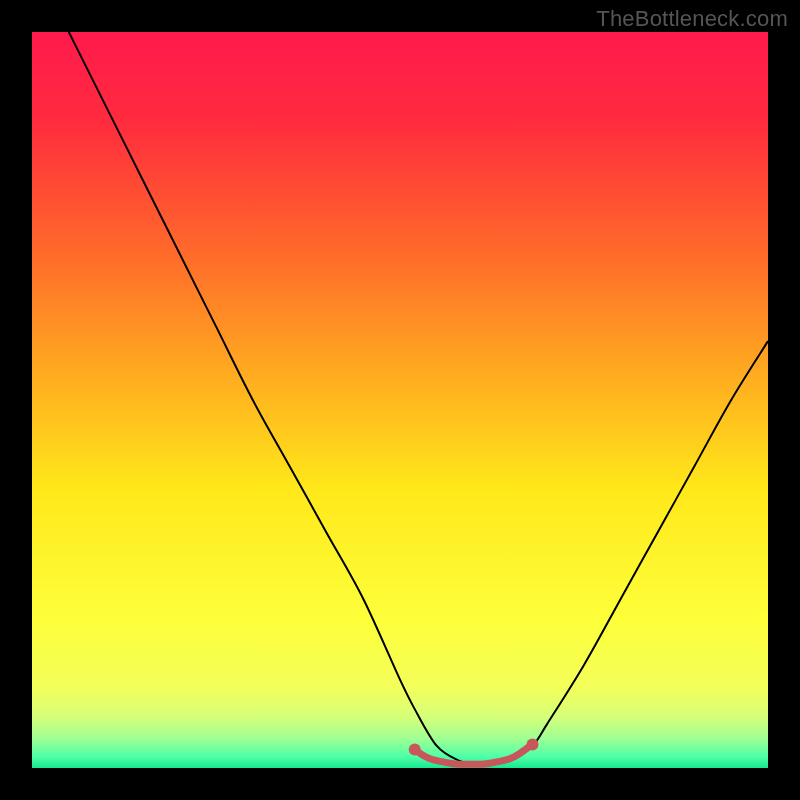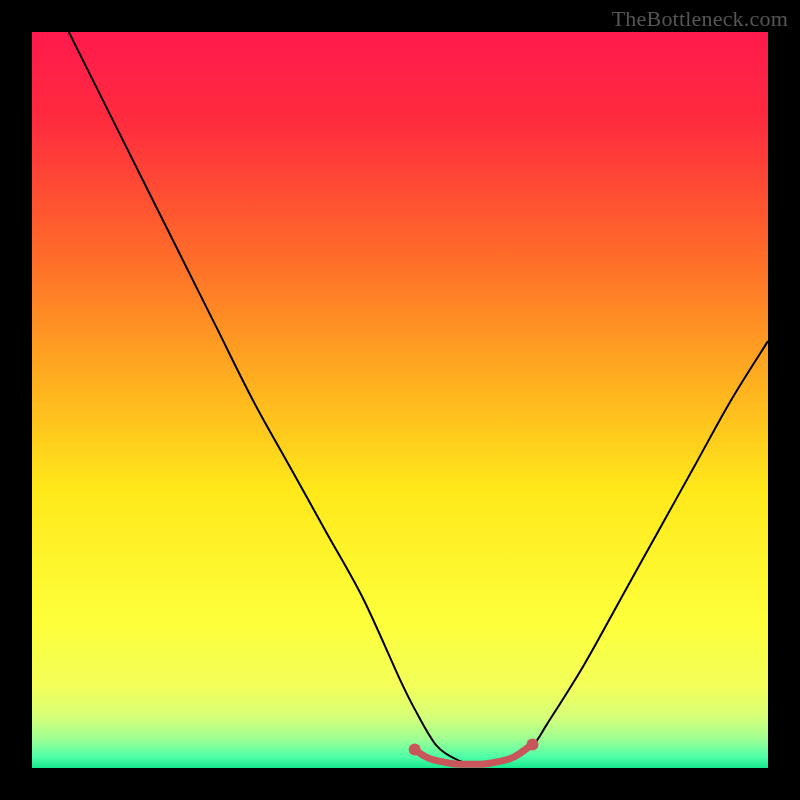--- a/index.html
+++ b/index.html
@@ -27,21 +27,20 @@
   }
   .watermark {
     position: absolute;
     top: 6px;
     right: 12px;
     color: #555;
     font-size: 22px;
     font-weight: 500;
     letter-spacing: 0.2px;
     user-select: none;
-    font-family: Liberation Serif, serif;
   }
   svg { display: block; }
 </style>
 </head>
 <body>
 
 <div class="frame">
 
   <div class="plot-area">
     <svg id="chart-svg" width="736" height="736" viewBox="0 0 736 736">

